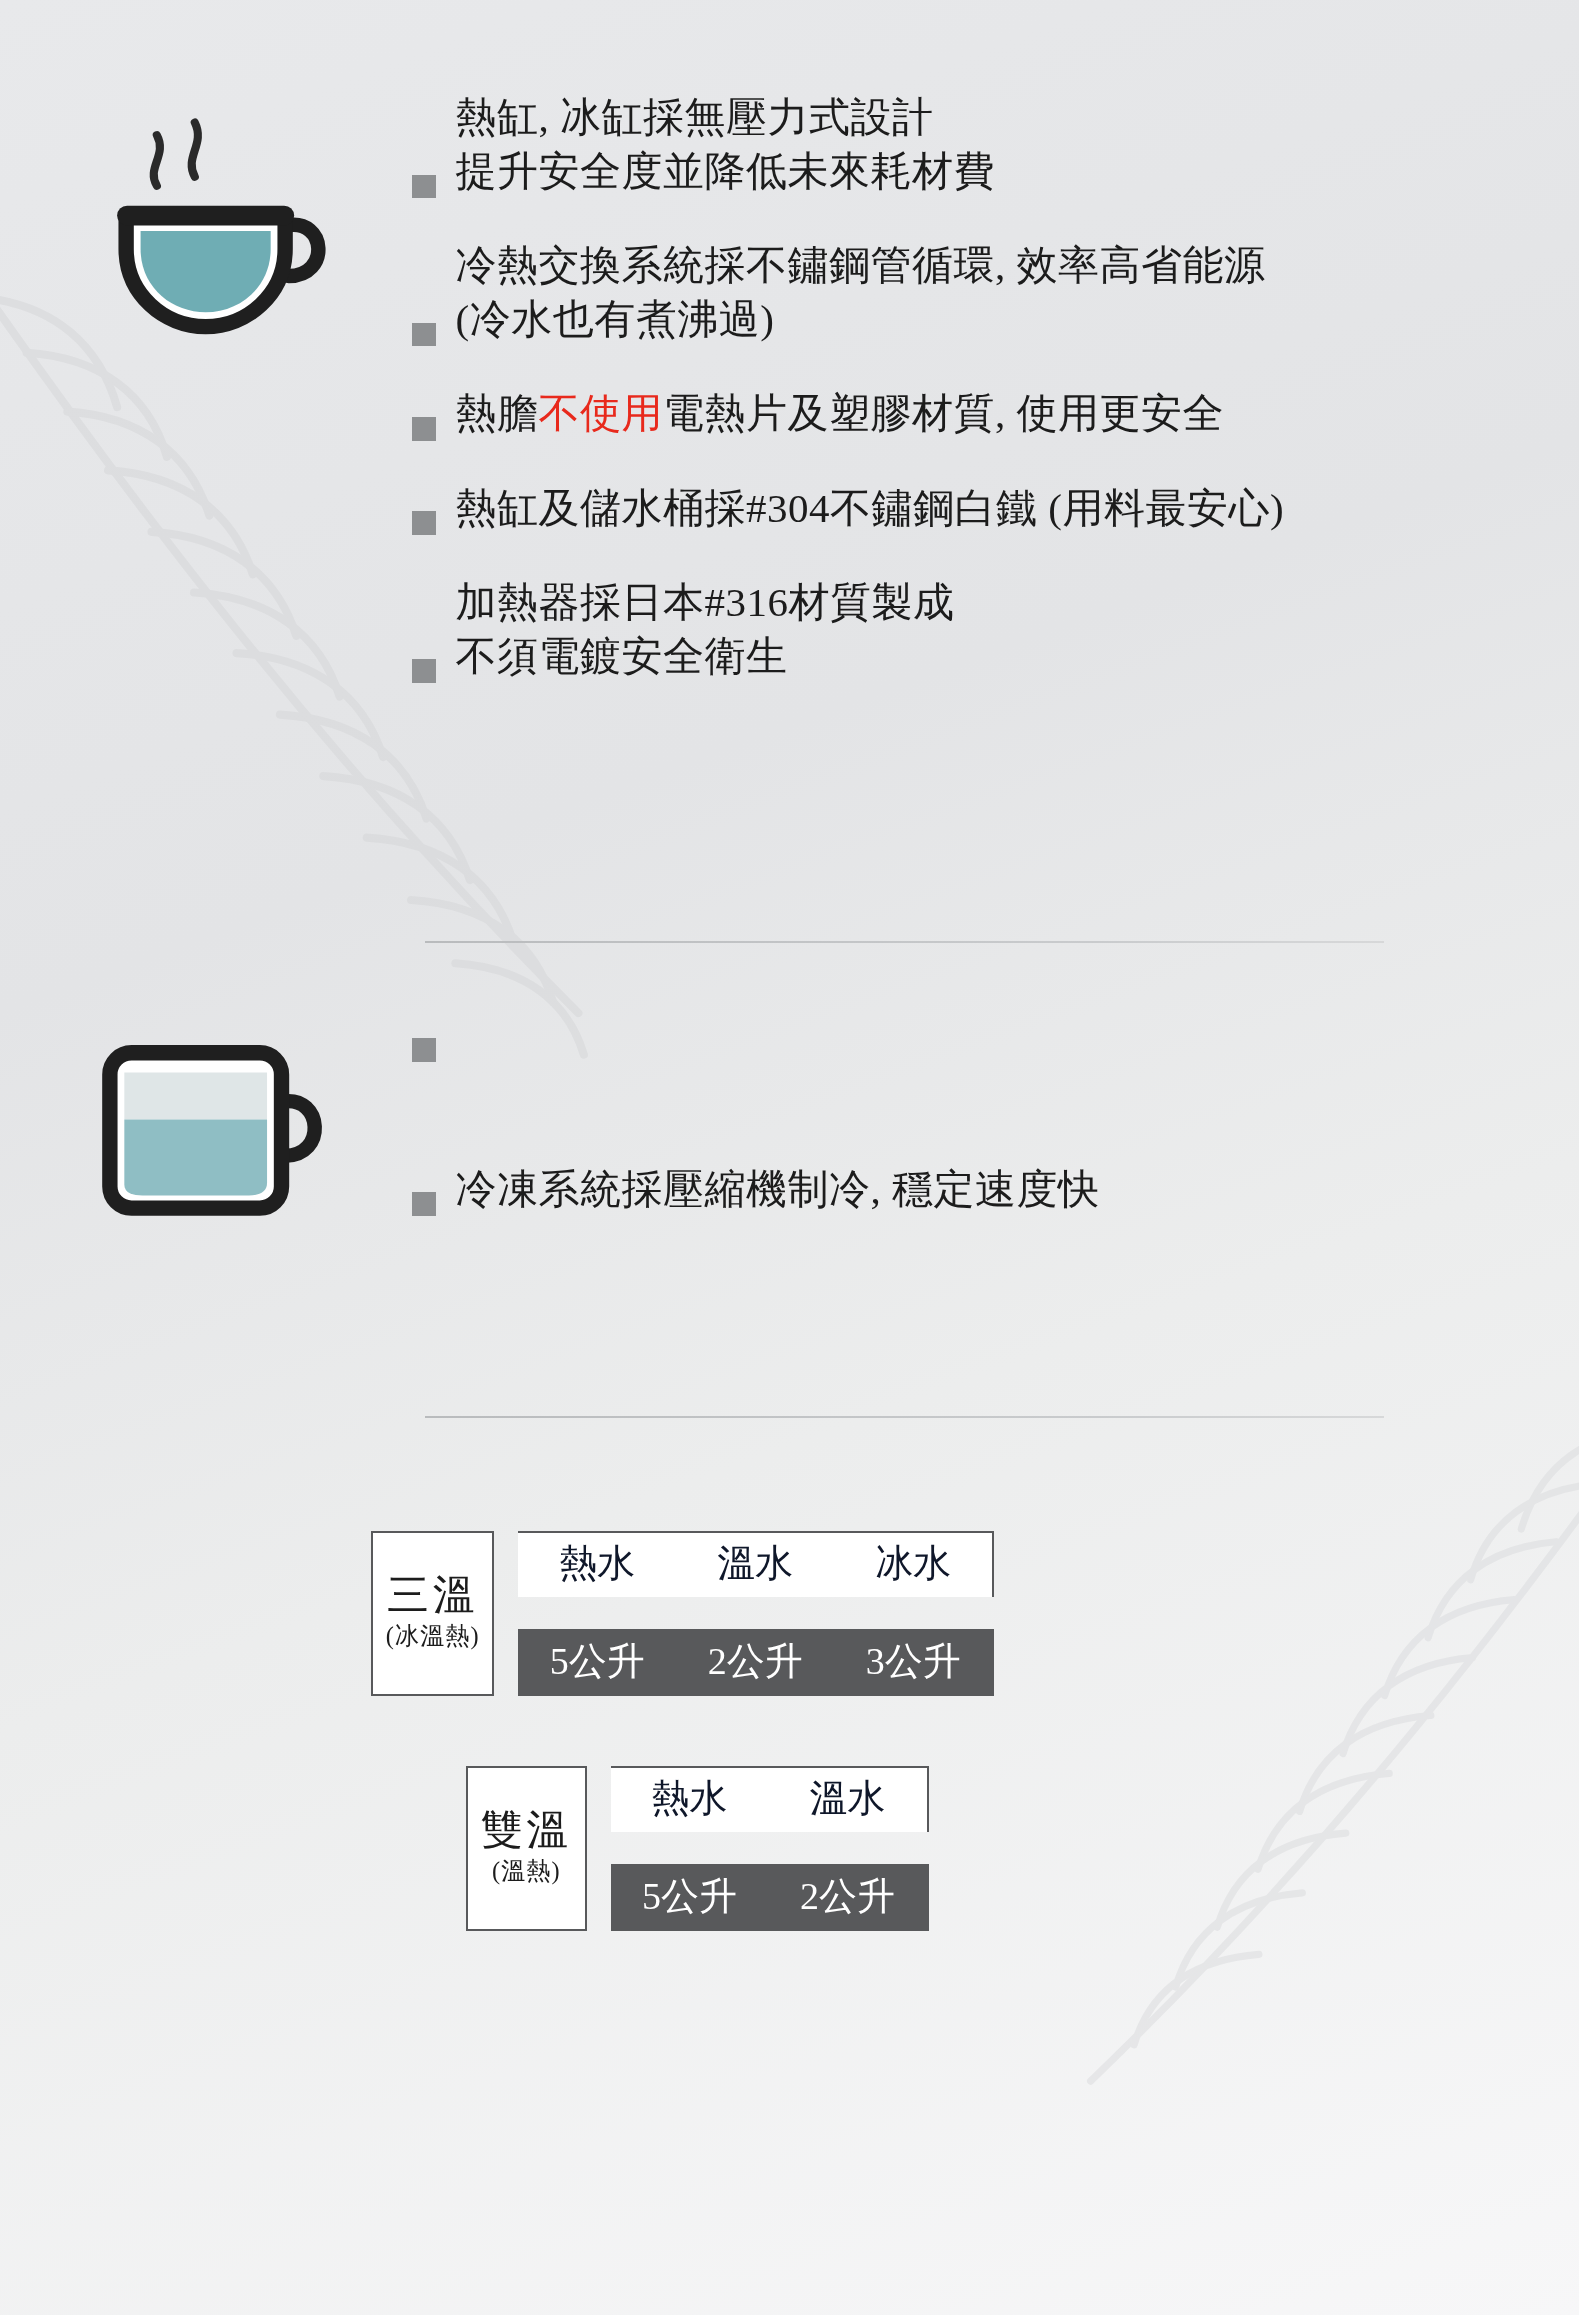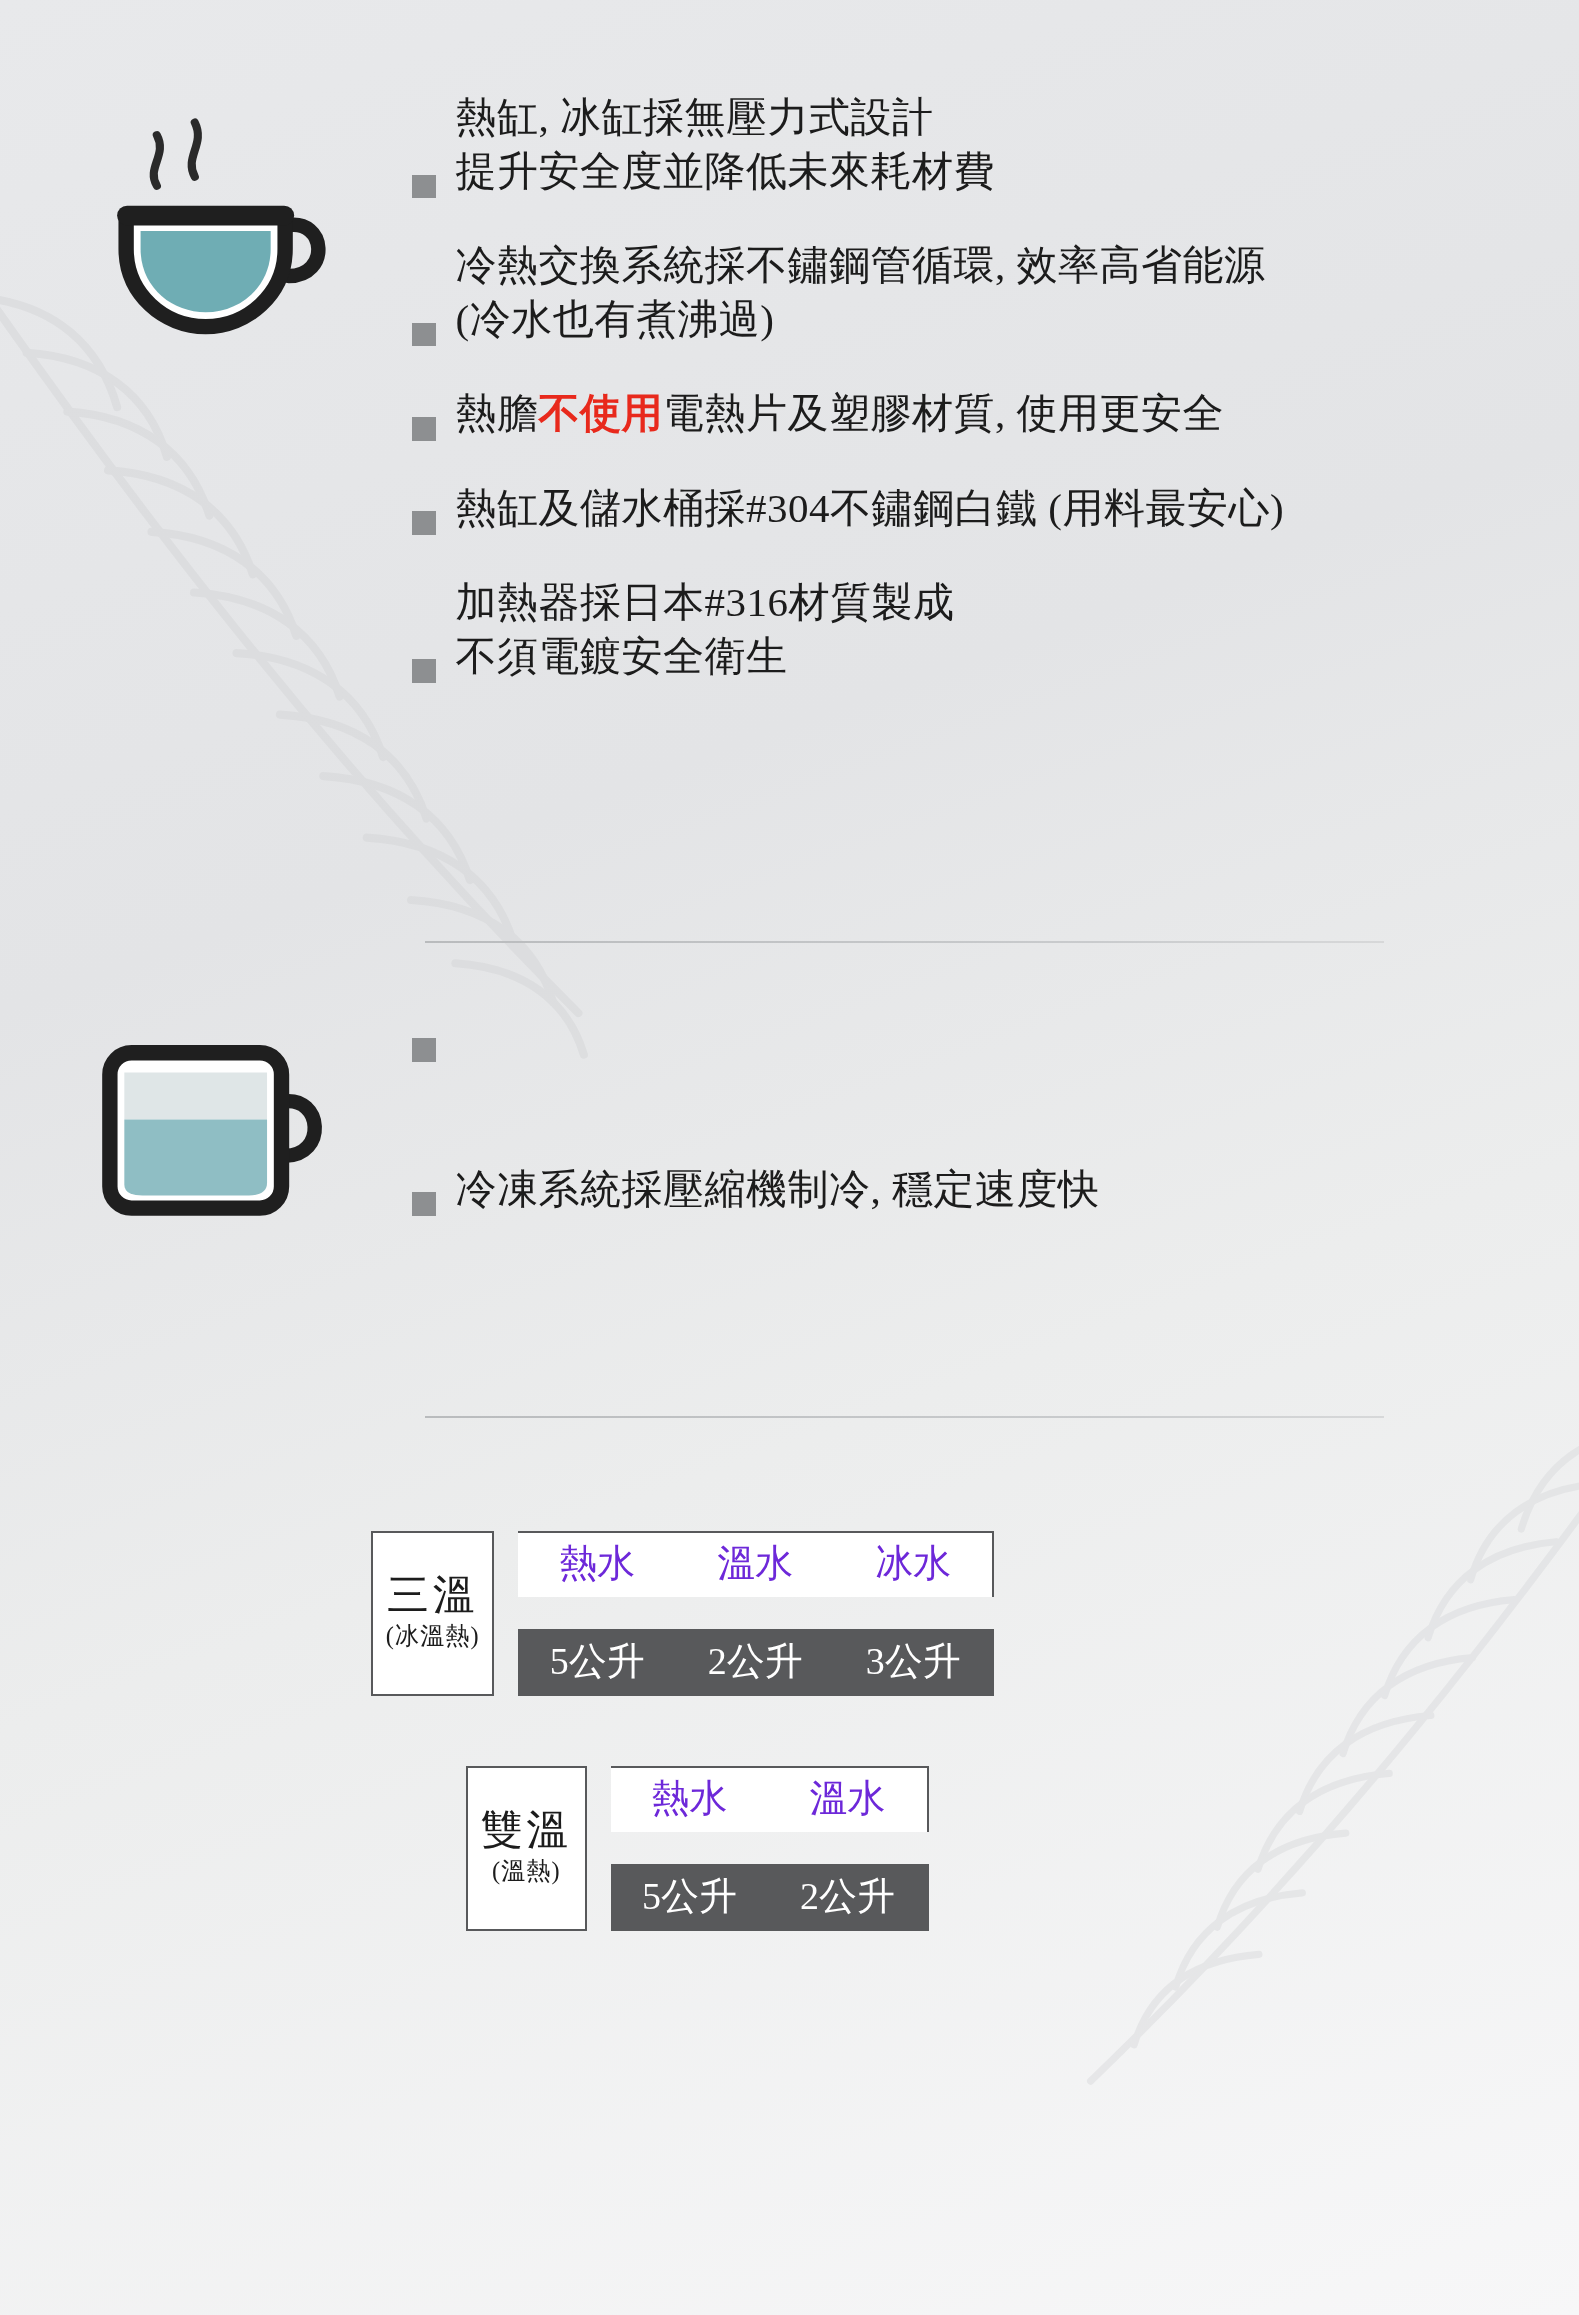--- a/index.html
+++ b/index.html
@@ -67,21 +67,20 @@
     margin-right: 20px;
   }
   .bullet-text {
     font-size: 41px;
     line-height: 1.32;
     letter-spacing: 0.5px;
     white-space: pre-line;
   }
   .highlight-red {
     color: #e8291c;
-    font-weight: bold;
   }
 
   
   .divider {
     position: absolute;
     left: 425px;
     width: 959px;
     height: 1.8px;
     background: linear-gradient(to right, #b9bbbd, #c9cbcd 70%, #d7d8d9);
   }
@@ -139,21 +138,21 @@
     border: 2.7px solid #58595b;
     border-left: none;
     margin-top: 32px;
   }
   .cap-cell {
     font-size: 38px;
     text-align: center;
     padding: 5.4px 0 7.2px 0;
     box-sizing: border-box;
   }
-  .cap-head-row .cap-cell { color: #6d28d9; }
+  .cap-head-row .cap-cell { color: #0f172a; }
   .cap-val-row .cap-cell  { color: #ffffff; }
 
   .w-three { width: 158px; }
   .w-dual  { width: 158px; }
 
   
   .cup-wrap { position: relative; width: 271px; height: 271px; }
 </style>
 </head>
 <body>

